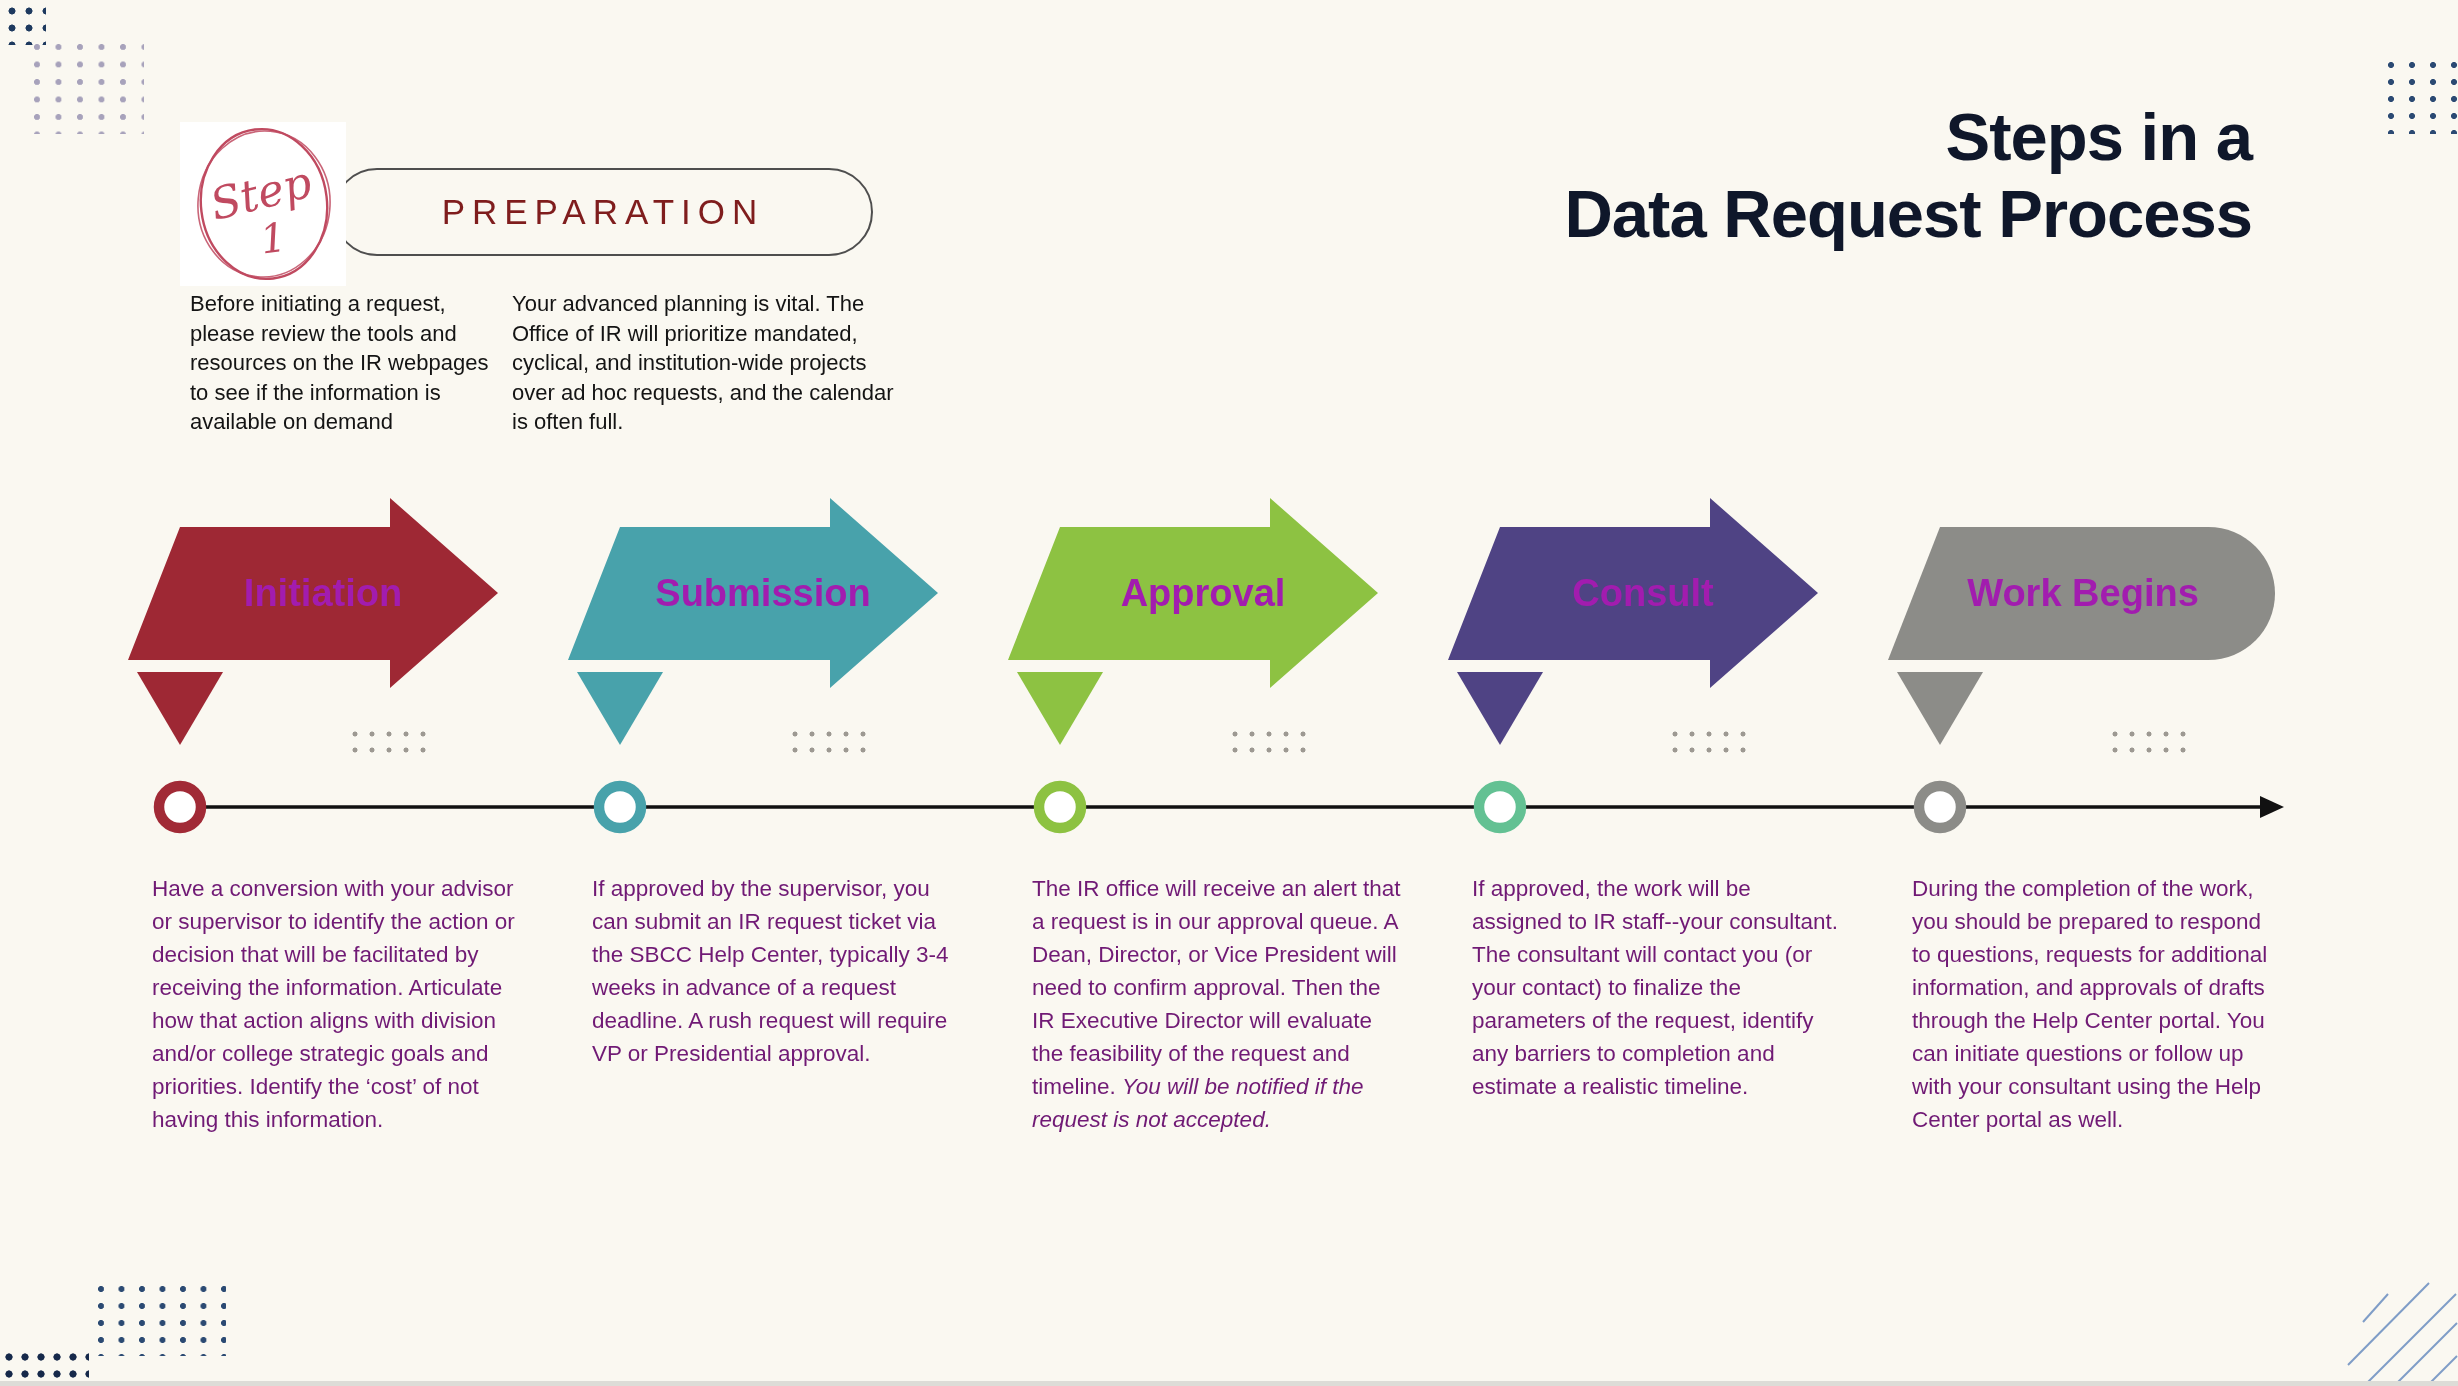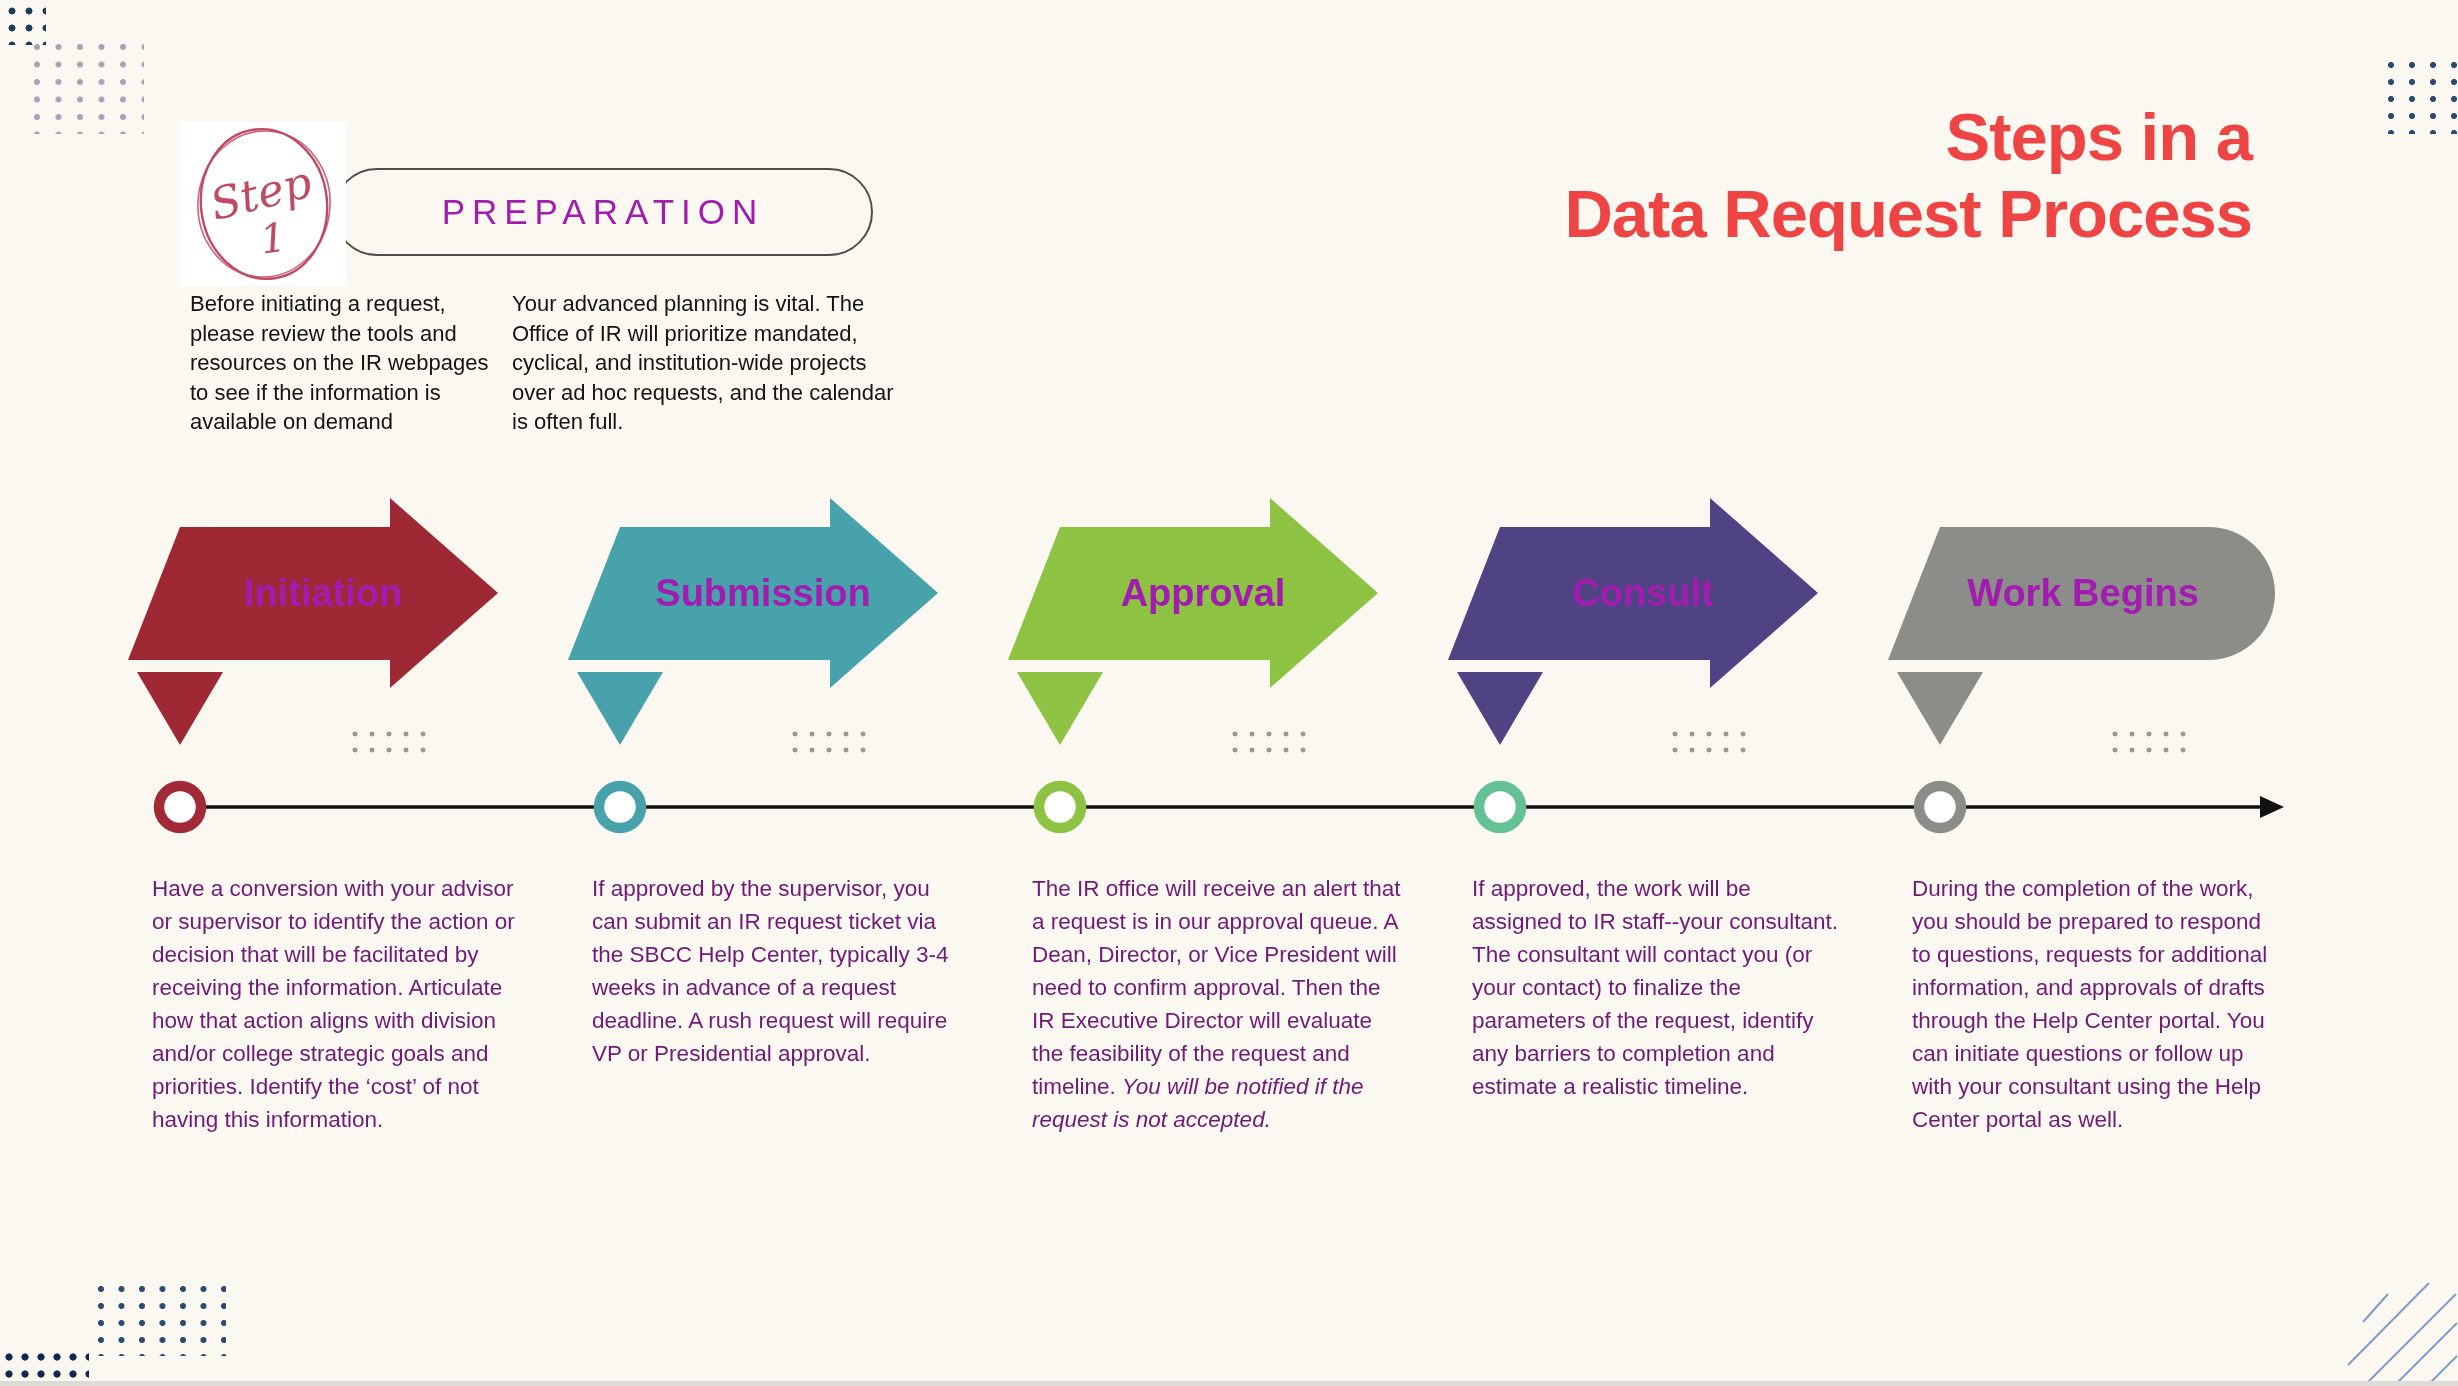--- a/index.html
+++ b/index.html
@@ -15,25 +15,25 @@
   .step-badge{
     position:absolute;left:180px;top:122px;width:166px;height:164px;
     background:#ffffff;z-index:3;
   }
   .prep-pill{
     position:absolute;left:333px;top:168px;width:536px;height:84px;
     border:2px solid #4E4E4E;border-radius:44px;z-index:2;
     display:flex;align-items:center;justify-content:center;
   }
   .prep-pill-label{
-    font-size:35px;color:#a21caf;letter-spacing:7px;font-weight:400;
+    font-size:35px;color:#7f1d1d;letter-spacing:7px;font-weight:400;
   }
   .page-title{
     position:absolute;top:98px;right:206px;text-align:right;
-    font-size:67px;line-height:77px;font-weight:bold;color:#ef4444;
+    font-size:67px;line-height:77px;font-weight:bold;color:#0f172a;
     letter-spacing:-1px;z-index:2;
   }
   .intro{
     position:absolute;top:289px;font-size:22px;line-height:29.5px;color:#141414;
   }
   .intro.left{left:190px;width:304px;}
   .intro.right{left:512px;width:398px;}
 
   
   .col-svg{position:absolute;top:498px;width:390px;height:260px;}

